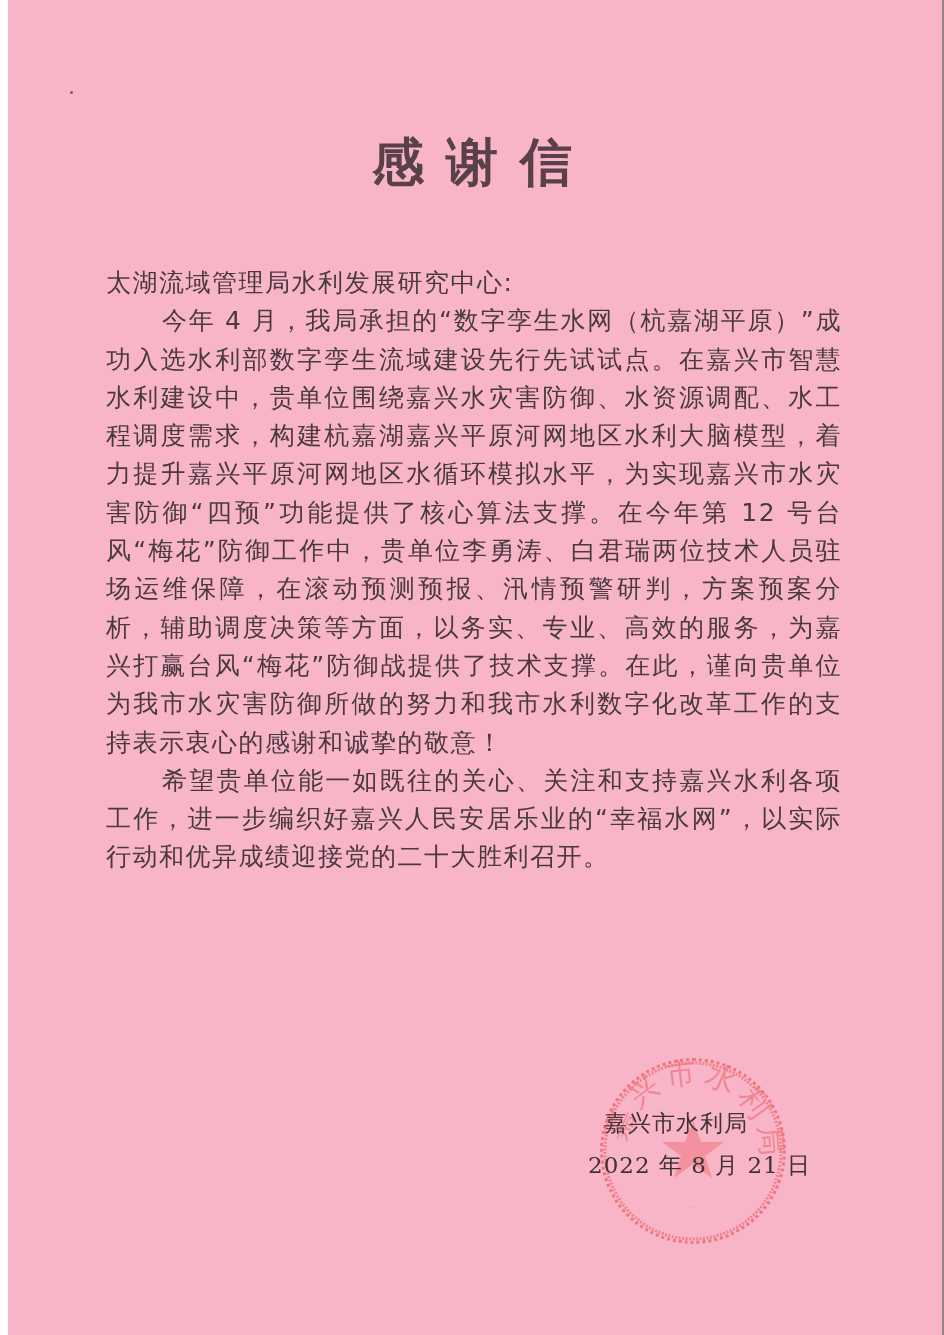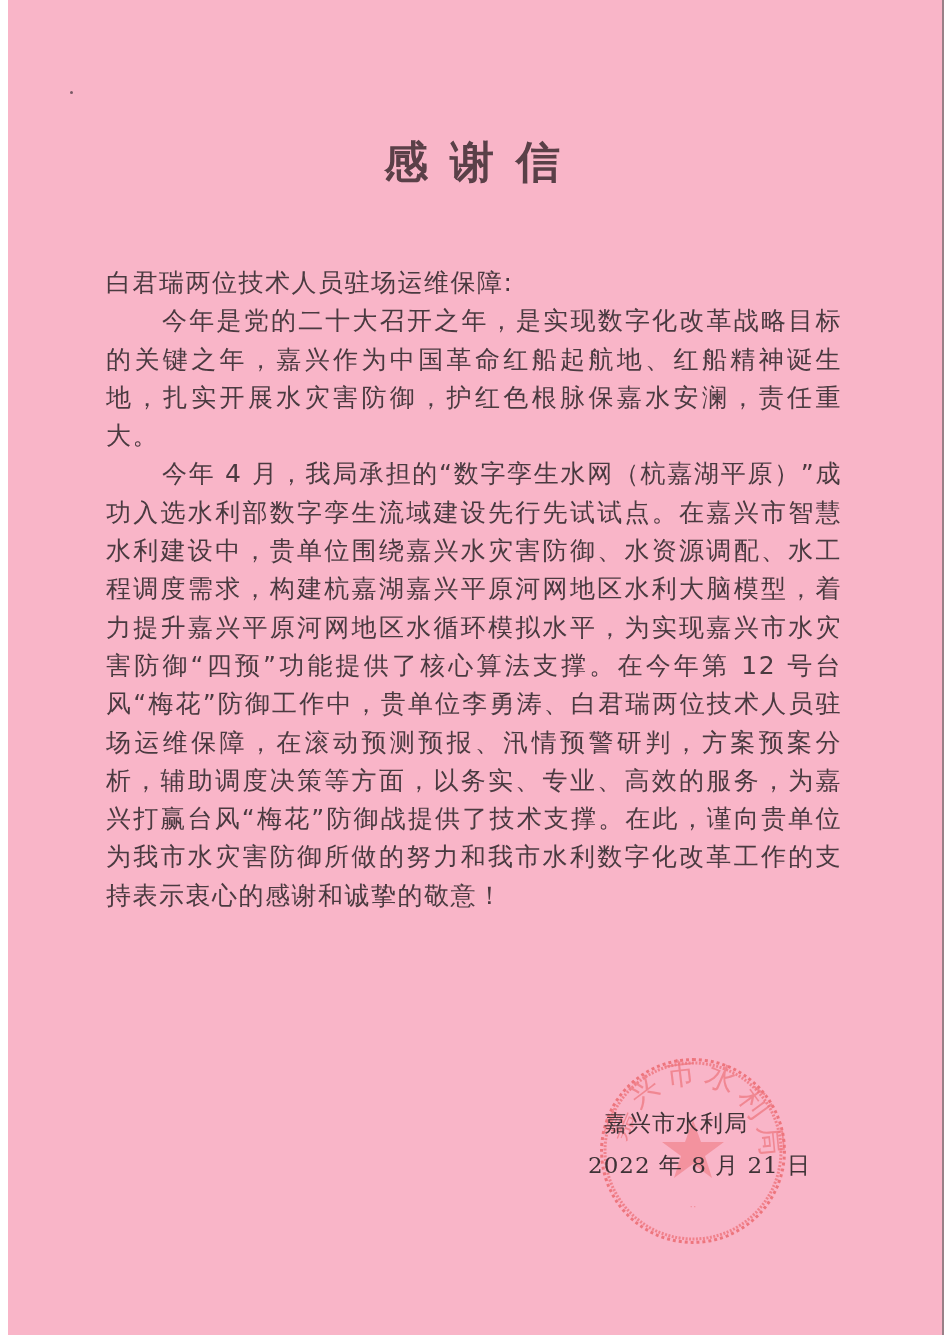--- a/index.html
+++ b/index.html
@@ -32,21 +32,21 @@
       background: #7a5a66;
     }
     .title {
       position: absolute;
       left: 0;
       top: 134px;
       width: 944px;
       text-align: center;
       font-family: "DejaVu Serif", "Liberation Serif", serif;
       font-weight: bold;
-      font-size: 44px;
+      font-size: 52px;
       letter-spacing: 22px;
       text-indent: 22px;
       color: #5a4048;
       margin: 0;
       line-height: 56px;
     }
     .body-text {
       position: absolute;
       left: 106px;
       top: 264px;
@@ -106,23 +106,23 @@
 </head>
 <body>
 
 <div class="page">
   <div class="speck"></div>
 </div>
 
 <h1 class="title">感谢信</h1>
 
 <div class="body-text">
-  <p>白君瑞两位技术人员驻场运维保障:</p>
-  <p class="indent">今年是党的二十大召开之年，是实现数字化改革战略目标的关键之年，嘉兴作为中国革命红船起航地、红船精神诞生地，扎实开展水灾害防御，护红色根脉保嘉水安澜，责任重大。</p>
+  <p>太湖流域管理局水利发展研究中心:</p>
   <p class="indent">今年 4 月，我局承担的“数字孪生水网（杭嘉湖平原）”成功入选水利部数字孪生流域建设先行先试试点。在嘉兴市智慧水利建设中，贵单位围绕嘉兴水灾害防御、水资源调配、水工程调度需求，构建杭嘉湖嘉兴平原河网地区水利大脑模型，着力提升嘉兴平原河网地区水循环模拟水平，为实现嘉兴市水灾害防御“四预”功能提供了核心算法支撑。在今年第 12 号台风“梅花”防御工作中，贵单位李勇涛、白君瑞两位技术人员驻场运维保障，在滚动预测预报、汛情预警研判，方案预案分析，辅助调度决策等方面，以务实、专业、高效的服务，为嘉兴打赢台风“梅花”防御战提供了技术支撑。在此，谨向贵单位为我市水灾害防御所做的努力和我市水利数字化改革工作的支持表示衷心的感谢和诚挚的敬意！</p>
+  <p class="indent">希望贵单位能一如既往的关心、关注和支持嘉兴水利各项工作，进一步编织好嘉兴人民安居乐业的“幸福水网”，以实际行动和优异成绩迎接党的二十大胜利召开。</p>
 </div>
 
 <div class="stamp">
   <svg width="186" height="186" viewBox="0 0 186 186">
     <defs>
       <path id="ringPath" d="M 93 93 m -68 0 a 68 68 0 1 1 136 0"></path>
     </defs>
     <circle cx="93" cy="93" r="88" fill="none" stroke="#ec6a70" stroke-width="3" stroke-dasharray="2 1.5" opacity="0.8"></circle>
     <text font-family="DejaVu Serif, serif" font-size="30" fill="#ec6a70" opacity="0.7" letter-spacing="6">
       <textPath href="#ringPath" startOffset="4%">嘉兴市水利局</textPath>

